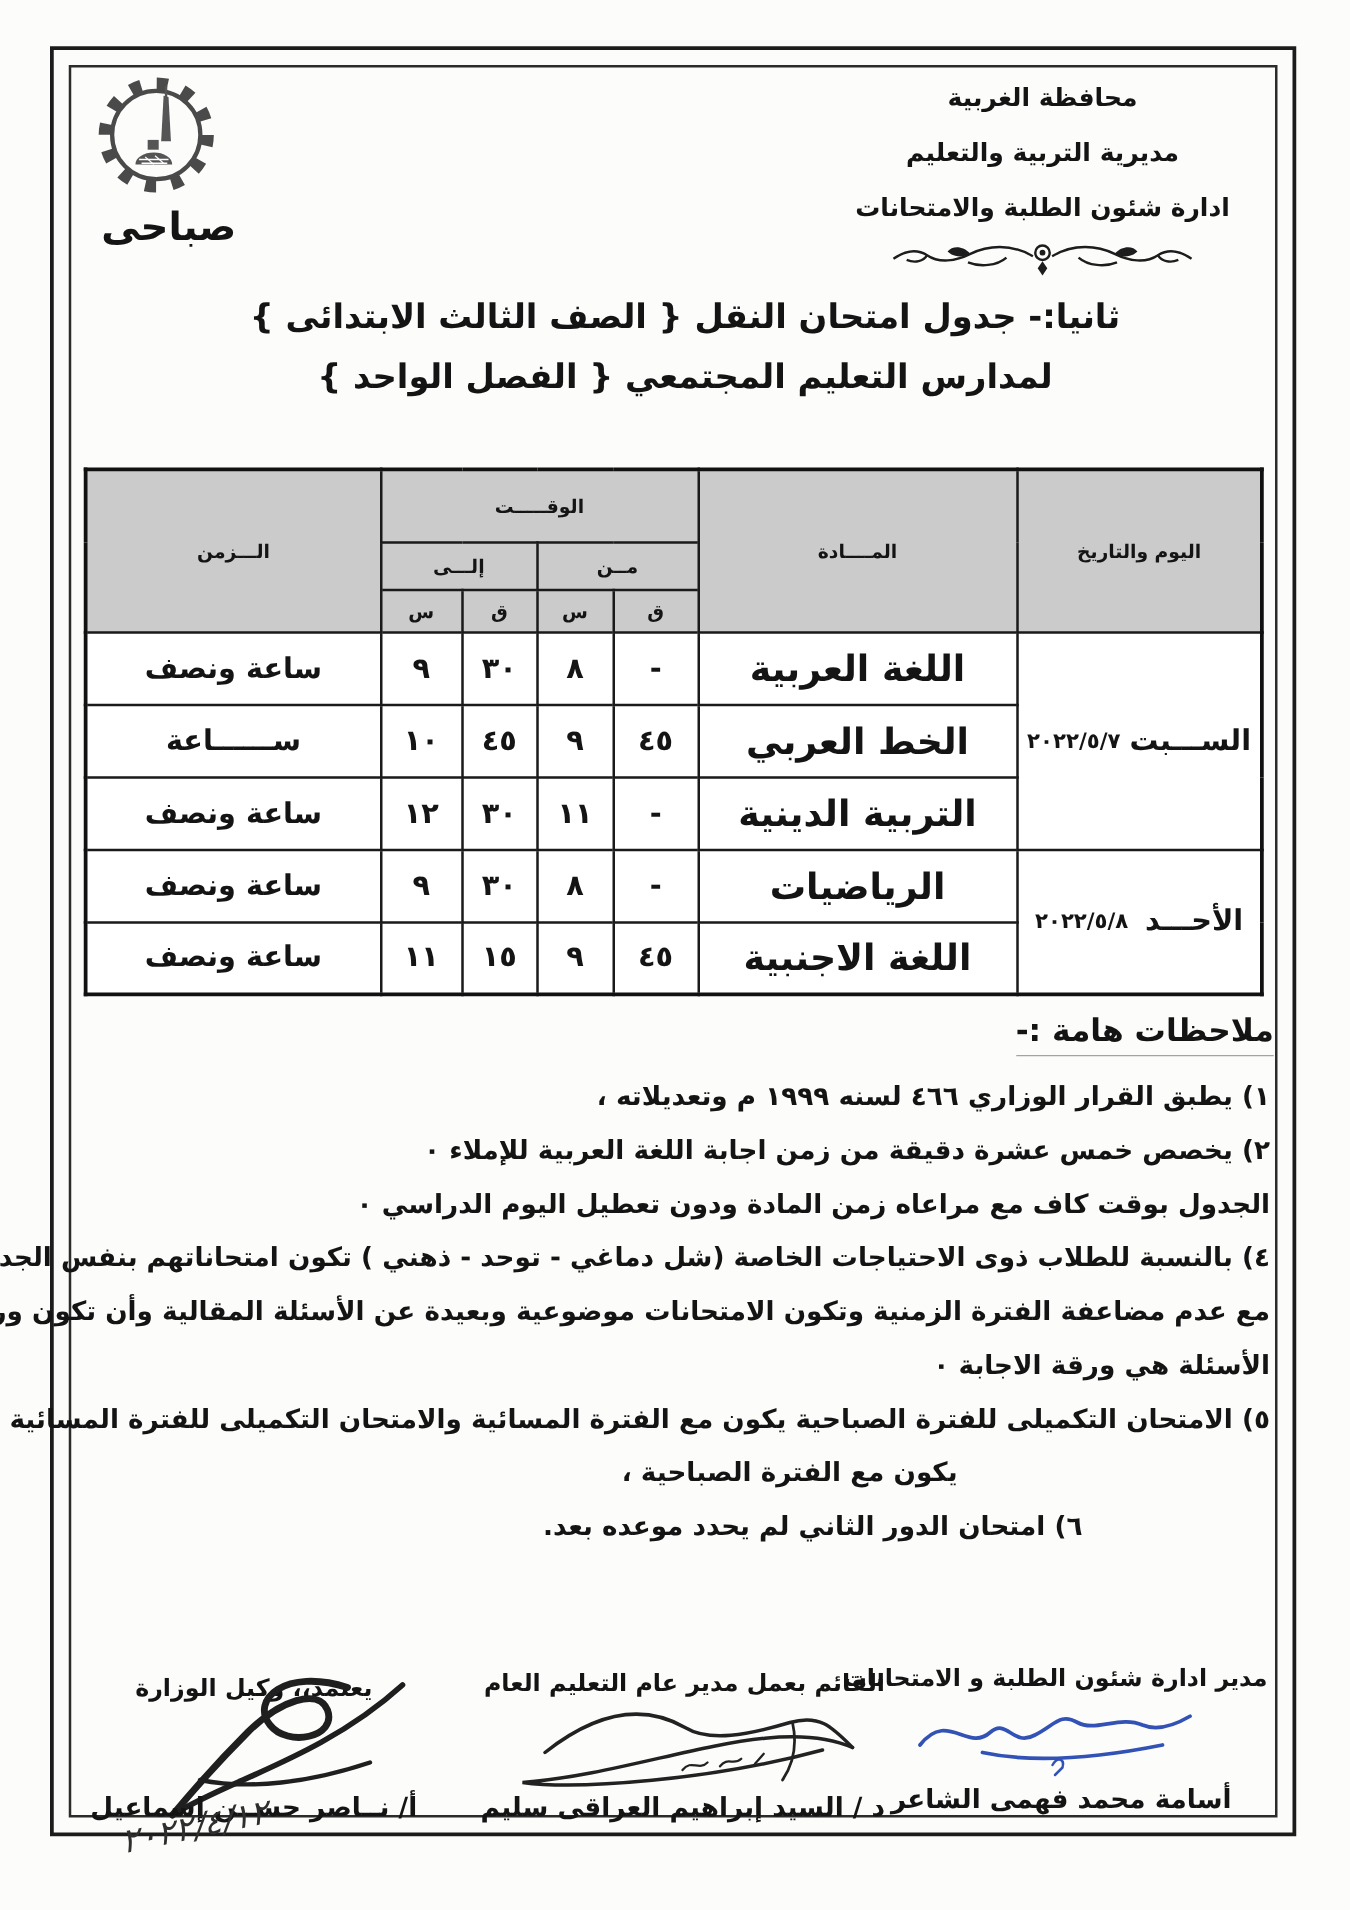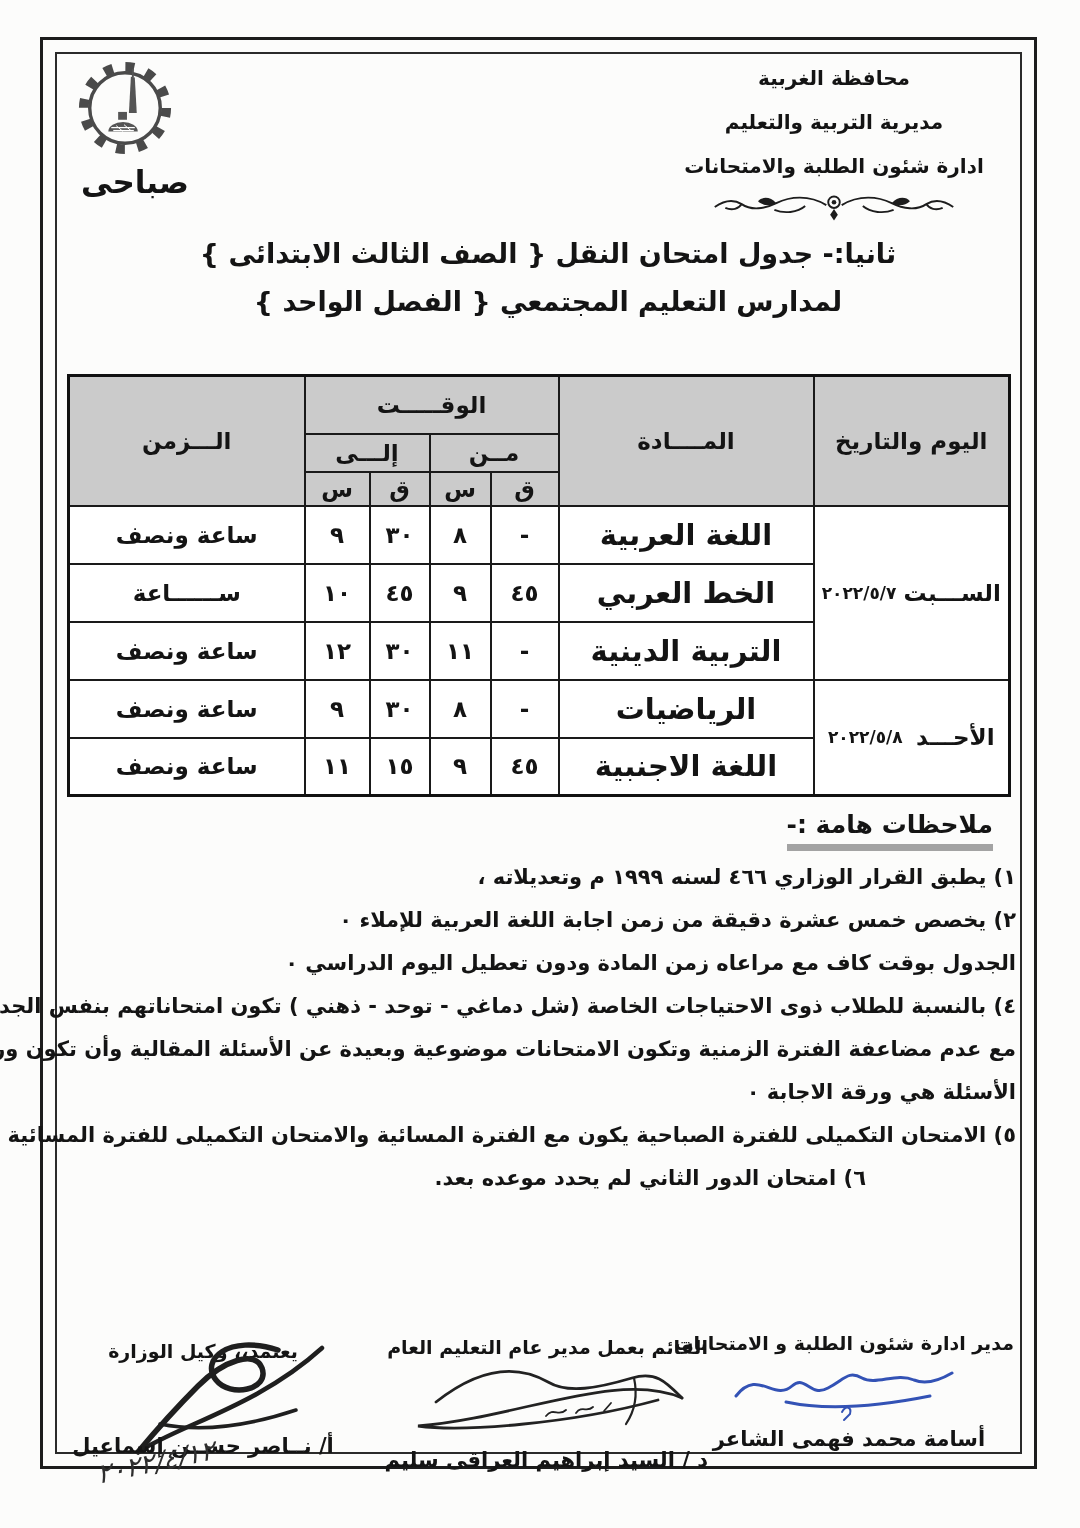--- a/index.html
+++ b/index.html
@@ -27,48 +27,48 @@
   .org-line { font-size: 20px; line-height: 44px; white-space: nowrap; }
   .ornament { display: block; margin: 2px auto 0; }
 
   
   .titles { position: absolute; left: 80px; right: 64px; top: 230px; text-align: center; direction: rtl; }
   .title-line { font-size: 27px; line-height: 48px; white-space: nowrap; }
 
   
   table.sched { position: absolute; left: 67px; top: 374px; border-collapse: collapse; direction: rtl; table-layout: fixed; background: #fff; border: 3px solid #111; }
   table.sched th, table.sched td { border: 2px solid #1a1a1a; text-align: center; vertical-align: middle; padding: 0; }
-  table.sched thead th { background: #cbcbcb; font-size: 23px; }
+  table.sched thead th { background: #cbcbcb; font-size: 15px; }
   .h-top { height: 58px; }
   .h-mid { height: 38px; }
   .h-low { height: 34px; }
   .data-row { height: 58px; }
   td.subject-cell { font-size: 29px; }
   td.num-cell { font-size: 23px; }
   td.dur-cell { font-size: 23px; }
   td.day-cell { padding: 0; }
   .day-wrap { height: 100%; display: flex; flex-direction: row; justify-content: space-evenly; align-items: center; }
   .day-name { font-size: 23px; }
   .day-date { font-size: 17px; direction: ltr; }
 
   
-  .notes-heading { position: absolute; right: 87px; top: 810px; direction: rtl; font-size: 25px; border-bottom: 7px solid #a3a3a3; padding-bottom: 5px; white-space: nowrap; }
+  .notes-heading { position: absolute; right: 61px; top: 810px; direction: rtl; font-size: 25px; border-bottom: 1px solid #a3a3a3; padding-bottom: 5px; white-space: nowrap; }
   .notes { position: absolute; right: 64px; left: 50px; top: 856px; direction: rtl; }
   .note-line { font-size: 21px; line-height: 43px; height: 43px; white-space: nowrap; }
   .note-line.ind-1 { padding-right: 250px; }
   .note-line.ind-2 { padding-right: 150px; }
 
   
   .sig-col { position: absolute; direction: rtl; text-align: center; }
   .sig-title { font-size: 19px; white-space: nowrap; }
   .sig-name { font-size: 21px; white-space: nowrap; position: absolute; left: 0; right: 0; }
   .sig-right { right: 66px; top: 1332px; width: 330px; height: 125px; }
   .sig-right .sig-name { top: 95px; }
   .sig-mid { left: 388px; top: 1336px; width: 320px; height: 125px; }
-  .sig-mid .sig-name { top: 112px; text-align: center; }
+  .sig-mid .sig-name { top: 98px; text-align: center; }
   .sig-left { left: 48px; top: 1340px; width: 310px; height: 125px; }
   .sig-left .sig-name { top: 94px; }
   .sig-svg { position: absolute; }
   .hand-date { position: absolute; left: 98px; top: 1446px; font-size: 27px; font-weight: 400; color: #2e2e2e; transform: rotate(-12deg) skewX(-18deg); direction: ltr; letter-spacing: 2px; }
 </style>
 </head>
 <body>
 
 <div class="page">
 
@@ -201,20 +201,21 @@
 
   <div class="notes-heading">ملاحظات هامة :-</div>
   <div class="notes">
     <div class="note-line">١)  يطبق القرار الوزاري ٤٦٦ لسنه ١٩٩٩ م وتعديلاته ،</div>
     <div class="note-line">٢) يخصص خمس عشرة دقيقة من زمن اجابة اللغة العربية للإملاء ٠</div>
     <div class="note-line">الجدول بوقت كاف مع مراعاه زمن المادة ودون تعطيل اليوم الدراسي ٠</div>
     <div class="note-line">٤) بالنسبة للطلاب ذوى الاحتياجات الخاصة (شل دماغي - توحد - ذهني ) تكون امتحاناتهم بنفس الجدول</div>
     <div class="note-line">مع عدم مضاعفة الفترة الزمنية وتكون الامتحانات موضوعية وبعيدة عن الأسئلة المقالية وأن تكون ورقة</div>
     <div class="note-line">الأسئلة هي ورقة الاجابة ٠</div>
     <div class="note-line">٥) الامتحان التكميلى للفترة الصباحية يكون مع الفترة المسائية والامتحان التكميلى للفترة المسائية</div>
+    <div class="note-line ind-1">يكون مع الفترة الصباحية ،</div>
     <div class="note-line ind-2">٦) امتحان الدور الثاني لم يحدد موعده بعد.</div>
   </div>
 
   <div class="sig-col sig-right">
     <div class="sig-title">مدير ادارة شئون الطلبة و الامتحانات</div>
     <svg class="sig-svg" style="left:40px;top:24px" width="240" height="72" viewBox="0 0 240 72">
       <g fill="none" stroke="#3352b5" stroke-width="3" stroke-linecap="round">
         <path d="M12,40 C34,12 50,46 68,30 C82,18 86,42 104,32 C120,24 124,14 138,22 C152,30 172,16 190,24 C202,29 216,24 228,17"></path>
         <path d="M62,46 C104,55 156,50 206,40"></path>
         <path d="M118,56 c4,-7 10,-5 8,2 l-6,6" stroke-width="2"></path>

